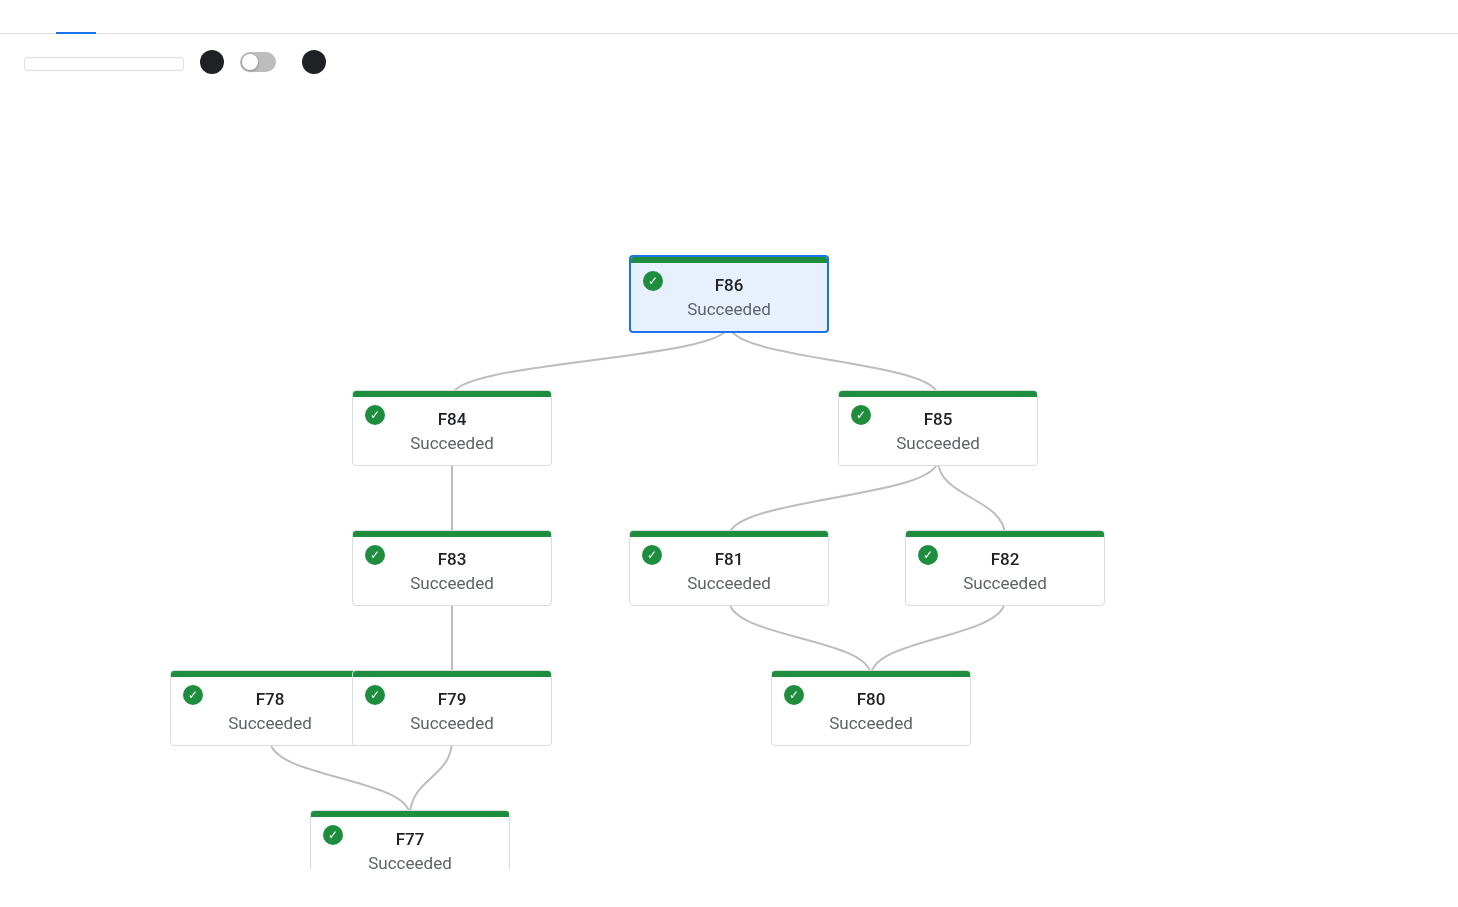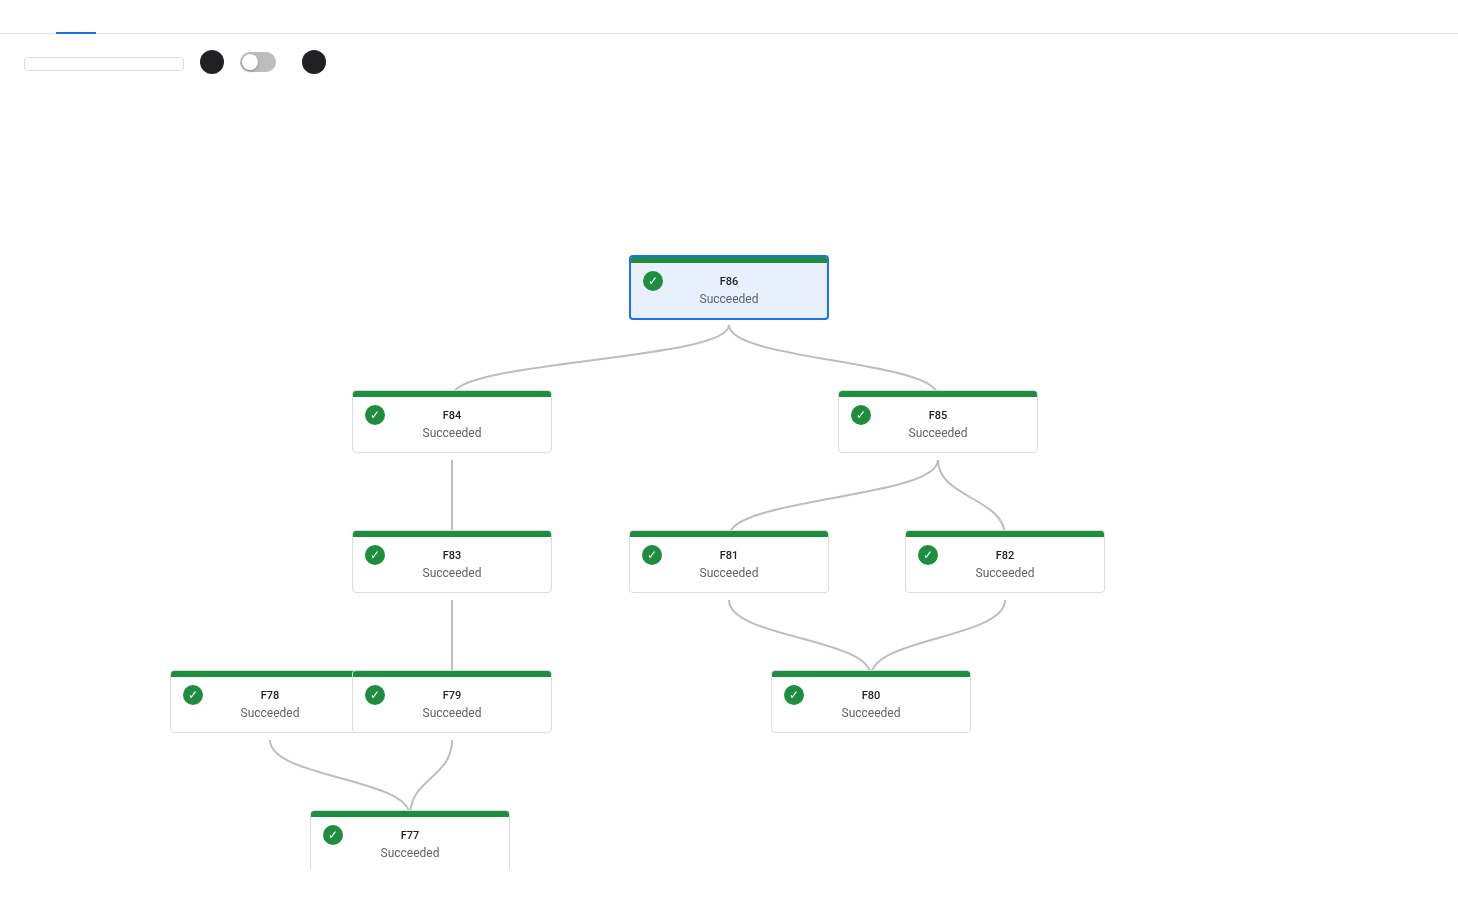--- a/index.html
+++ b/index.html
@@ -105,26 +105,26 @@
     }
     .node-body {
       padding: 12px 16px;
       display: flex;
       flex-direction: column;
       align-items: center;
       gap: 4px;
       position: relative;
     }
     .node-title {
-      font-size: 11px;
+      font-size: 17px;
       font-weight: 500;
       color: #202124;
     }
     .node-status {
-      font-size: 12px;
+      font-size: 17px;
       color: #5f6368;
     }
     .check-icon {
       position: absolute;
       top: 8px;
       left: 12px;
       width: 20px; height: 20px;
       background: #1e8e3e;
       border-radius: 50%;
       display: flex; align-items: center; justify-content: center;

